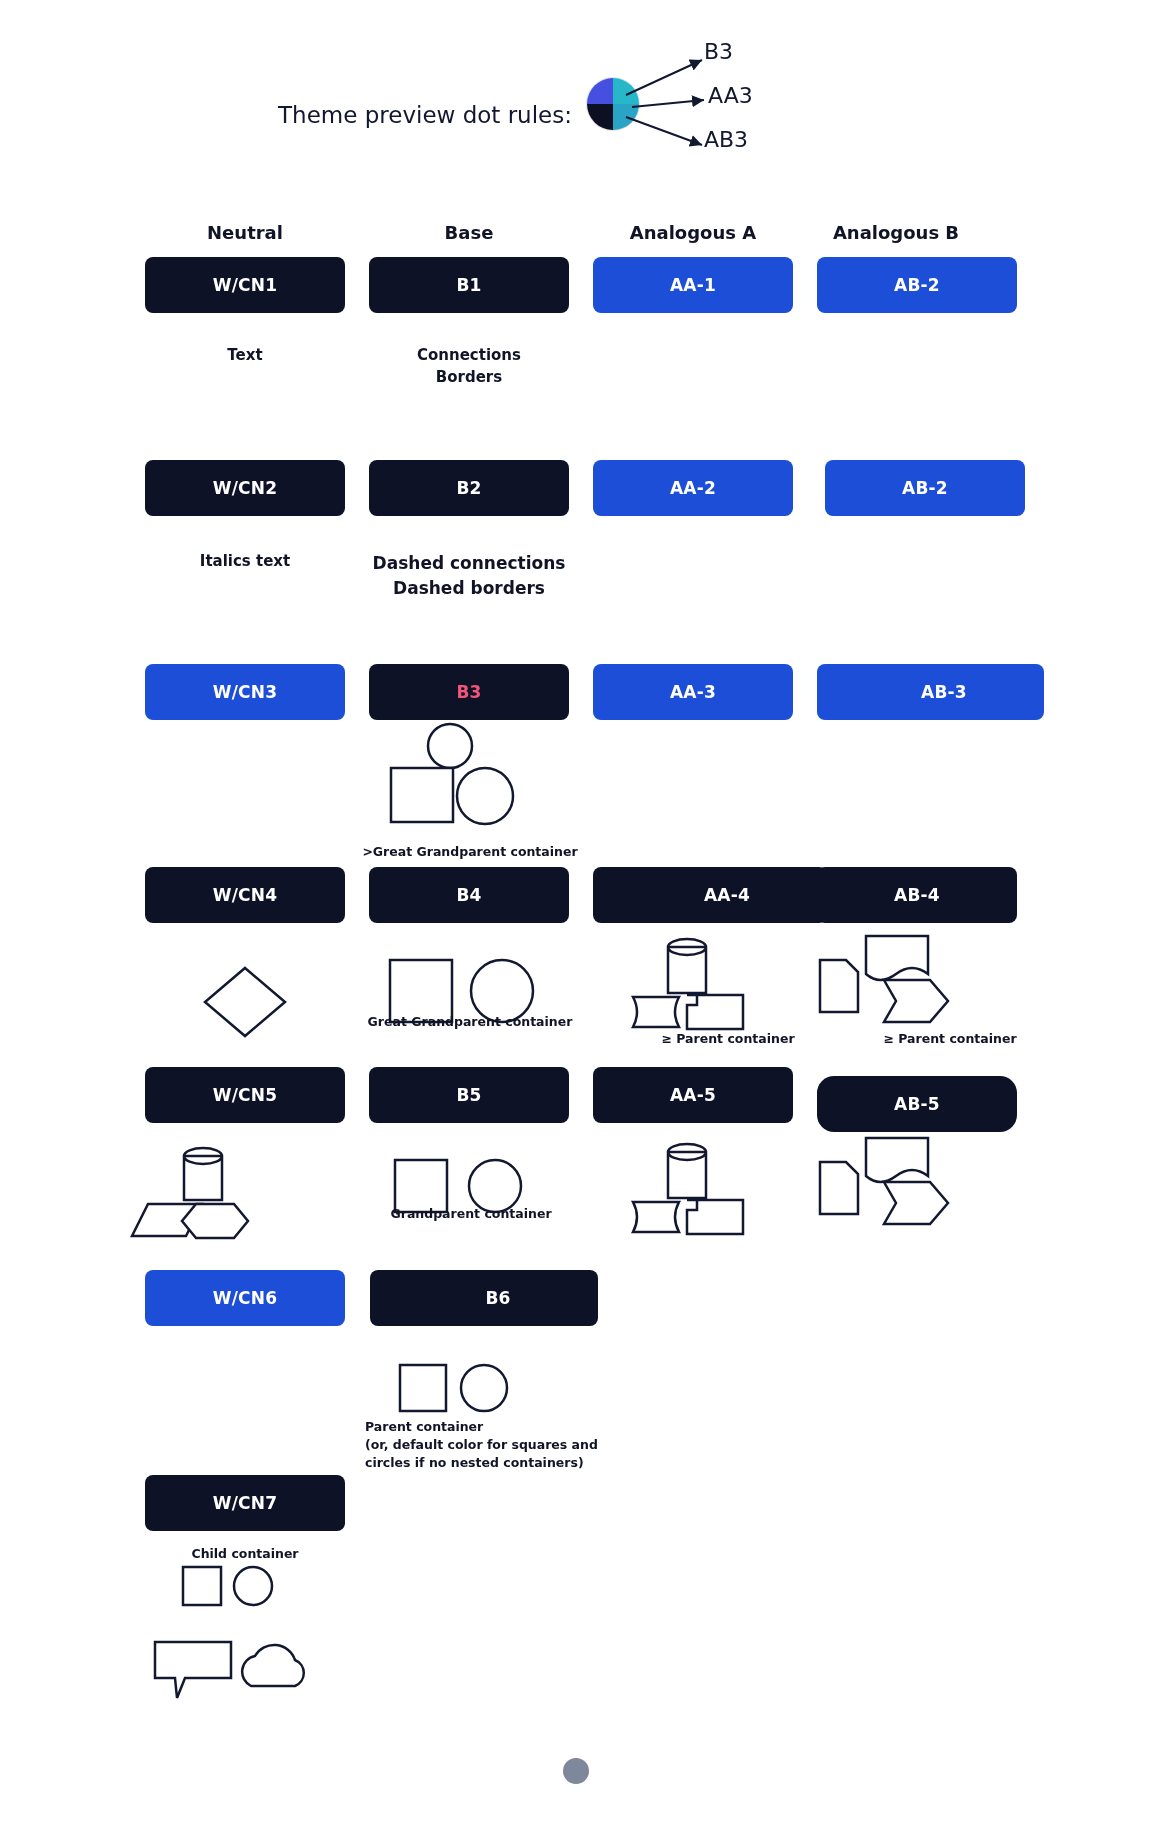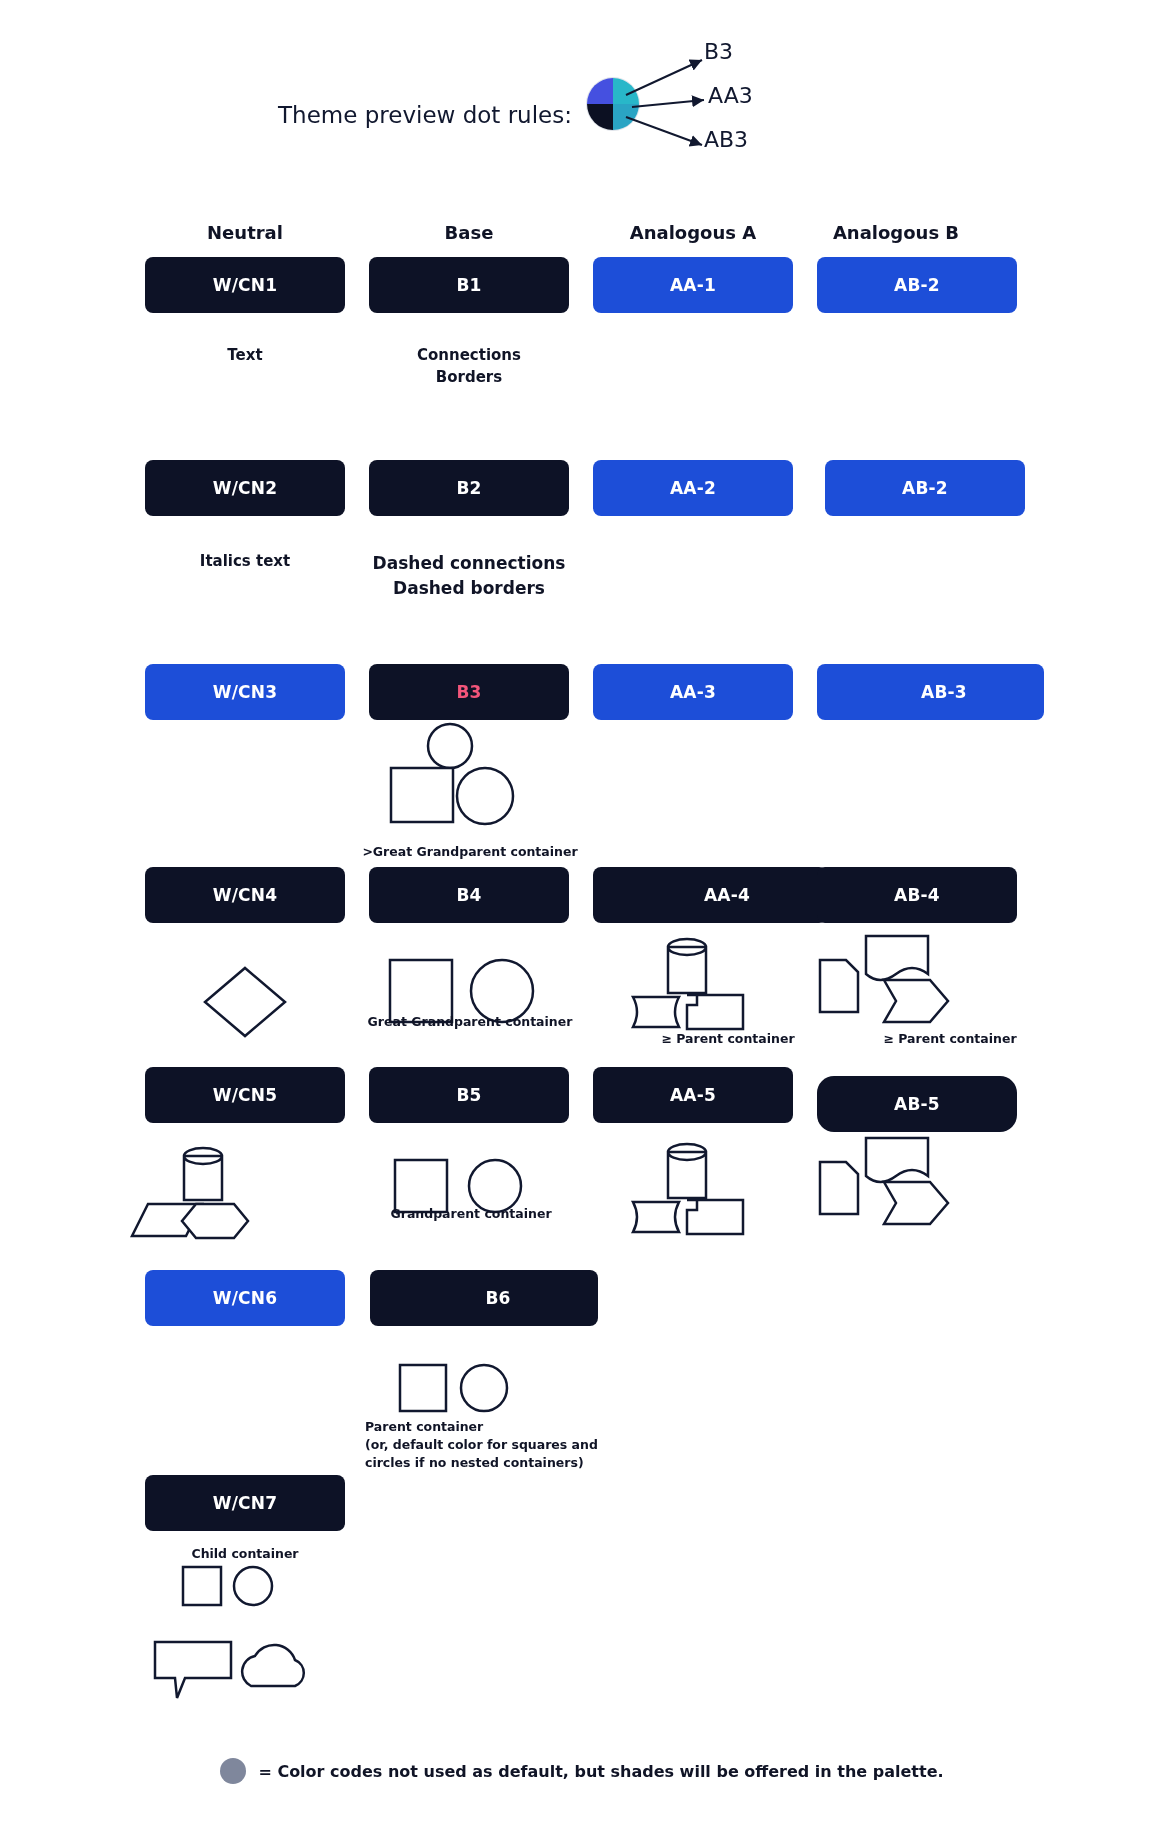--- a/index.html
+++ b/index.html
@@ -275,16 +275,15 @@
     <circle cx="78" cy="31" r="19" fill="#fff" stroke="#11182f" stroke-width="2.5"></circle>
   </svg>
 
   <svg class="shapes" style="left:145px;top:1632px;width:190px;height:80px;" viewBox="0 0 190 80">
     <path d="M10,10 h76 v36 h-46 l-8,20 l-2,-20 h-20 z" fill="#fff" stroke="#11182f" stroke-width="2.5"></path>
     <path d="M106,54 a16,16 0 0 1 4,-30 a22,22 0 0 1 40,4 a14,14 0 0 1 0,26 z" fill="#fff" stroke="#11182f" stroke-width="2.5"></path>
   </svg>
 
   <div class="legend">
     <div class="legend-dot"></div>
-    <div class="legend-text">= Color codes not used as default, but shades will be offered in the palette.</div>
   </div>
 
 </div>
 
 </body></html>

